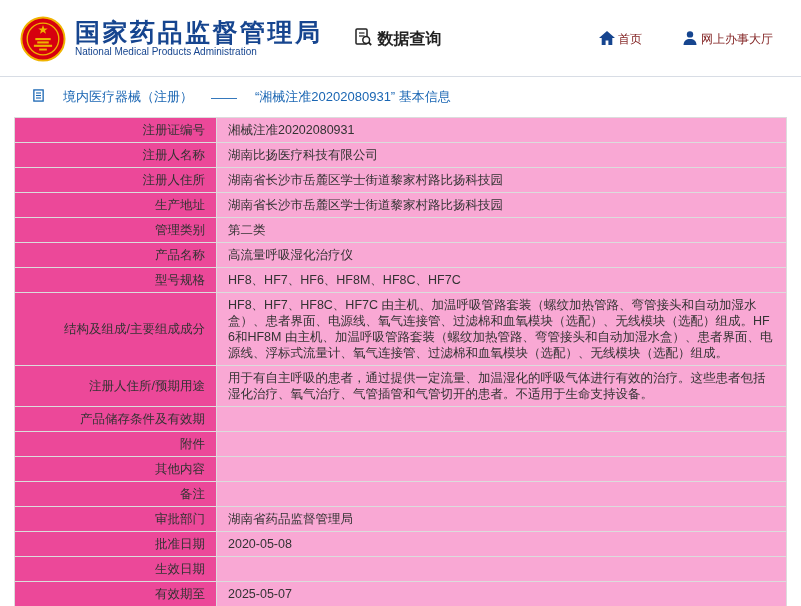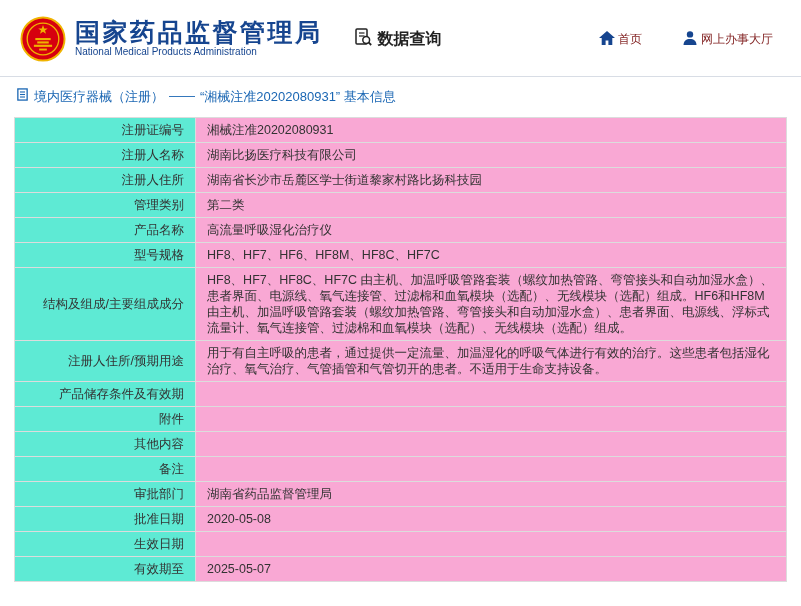--- a/index.html
+++ b/index.html
@@ -52,49 +52,50 @@
     text-decoration: none;
     cursor: pointer;
     white-space: nowrap;
   }
 
   .header-divider { height: 1px; background: #d8dde5; width: 100%; }
 
   
   .breadcrumb {
     display: flex;
-    align-items: flex-start;
-    gap: 5px;
+    align-items: center;
+    gap: 18px;
     padding: 11px 16px 9px 16px;
     font-size: 13px;
     color: #1a66b3;
     white-space: nowrap;
+    margin-left: 16px;
   }
   .breadcrumb .crumb { color: #1a66b3; }
 
   
   .table-wrap { padding: 2px 14px 8px 14px; }
   table.info-table {
     width: 100%;
     border-collapse: collapse;
     table-layout: fixed;
   }
   table.info-table td {
     border: 1px solid #dcdcdc;
     font-size: 12.5px;
     color: #333;
     padding: 4px 11px;
     line-height: 16px;
     vertical-align: middle;
     word-break: break-all;
   }
   td.cell-label {
-    width: 181px;
+    width: 202px;
     text-align: right;
-    background: #5eead4;
+    background: #ec4899;
   }
   td.cell-value { text-align: left; background: #f9a8d4; }
 </style>
 </head>
 <body>
 
 <div class="page">
 
   <header class="topbar">
     <div class="brand">
@@ -175,20 +176,24 @@
         </tr>
         <tr>
           <td class="cell-label">注册人名称</td>
           <td class="cell-value">湖南比扬医疗科技有限公司</td>
         </tr>
         <tr>
           <td class="cell-label">注册人住所</td>
           <td class="cell-value">湖南省长沙市岳麓区学士街道黎家村路比扬科技园</td>
         </tr>
         <tr>
+          <td class="cell-label">生产地址</td>
+          <td class="cell-value">湖南省长沙市岳麓区学士街道黎家村路比扬科技园</td>
+        </tr>
+        <tr>
           <td class="cell-label">管理类别</td>
           <td class="cell-value">第二类</td>
         </tr>
         <tr>
           <td class="cell-label">产品名称</td>
           <td class="cell-value">高流量呼吸湿化治疗仪</td>
         </tr>
         <tr>
           <td class="cell-label">型号规格</td>
           <td class="cell-value">HF8、HF7、HF6、HF8M、HF8C、HF7C</td>

